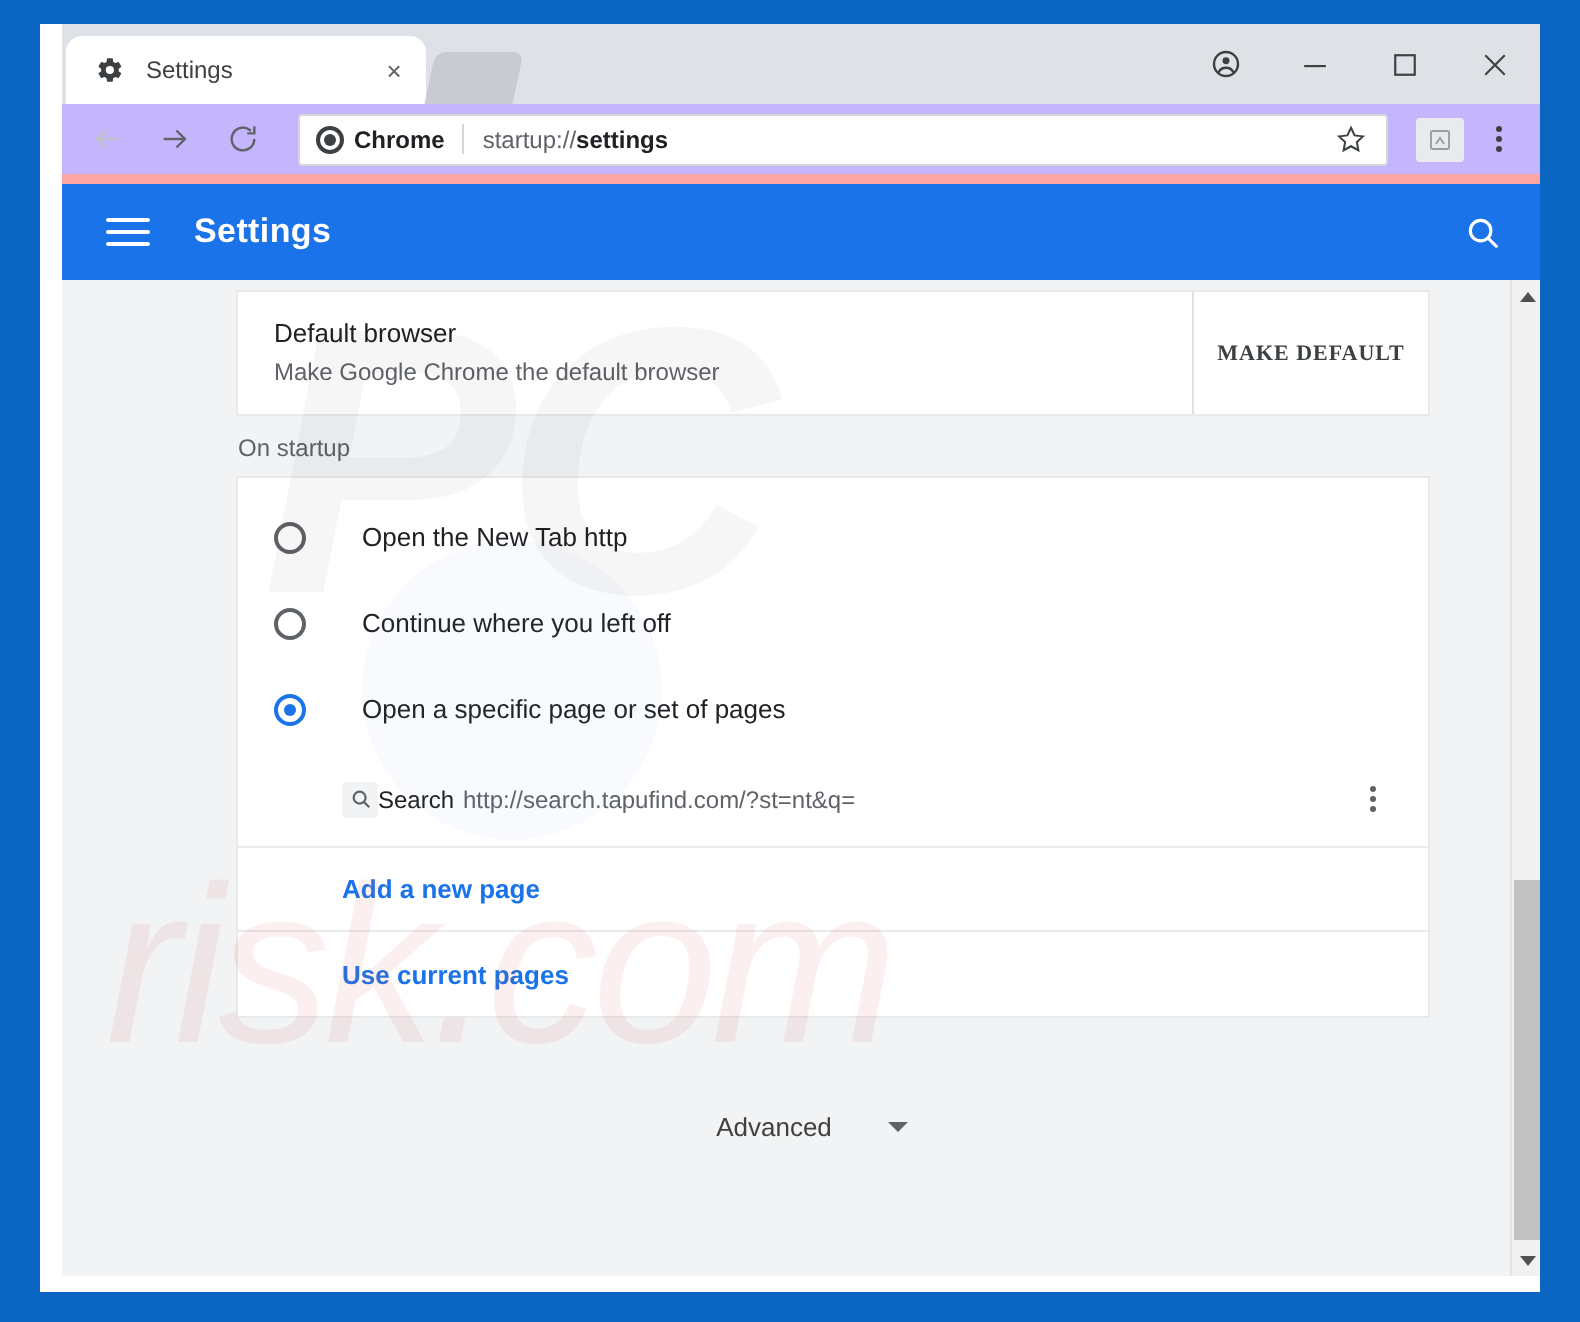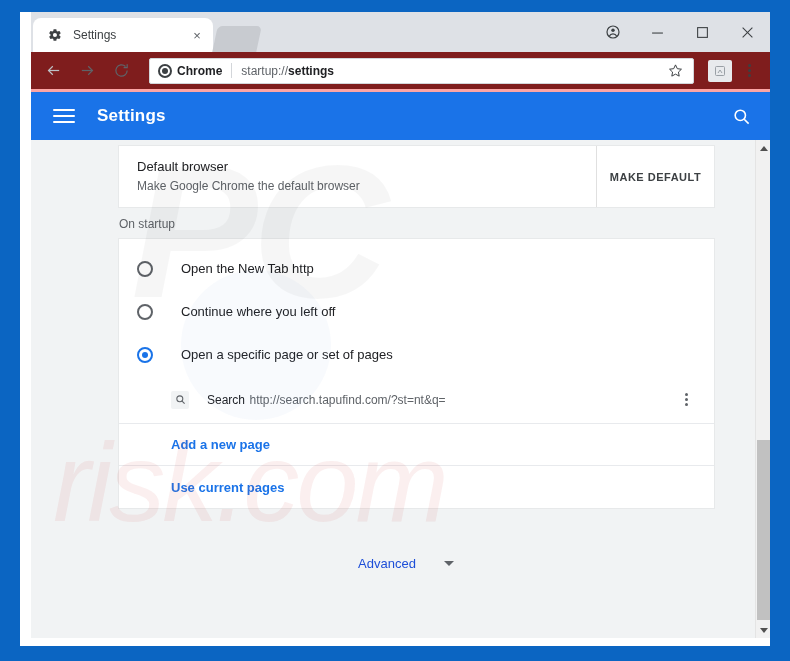--- a/index.html
+++ b/index.html
@@ -97,25 +97,25 @@
   }
   .wc {
     width: 45px; height: 40px;
     display: flex; align-items: center; justify-content: center;
     color: #3c4043;
   }
 
   
   #toolbar {
     height: 40px;
-    background: #7f1d1d;
+    background: #c4b5fd;
     display: flex;
     align-items: center;
     padding: 0 8px;
-    border-bottom: 3px solid #fca5a5;
+    border-bottom: 5px solid #fca5a5;
   }
 
   .nav-btn {
     width: 28px; height: 28px;
     margin-right: 6px;
     display: flex; align-items: center; justify-content: center;
     color: #5f6368;
     flex: 0 0 auto;
   }
   .nav-btn.disabled { color: #bdc1c6; }
@@ -301,20 +301,21 @@
     flex: 0 0 118px;
     border-left: 1px solid #e0e0e0;
     display: flex;
     align-items: center;
     justify-content: center;
     font-size: 11px;
     letter-spacing: .5px;
     color: #3c4043;
     font-weight: bold;
     text-align: center;
+    font-family: Liberation Serif, serif;
   }
 
   
   #startup-card { padding: 8px 0 0 0; }
 
   .radio-row {
     display: flex;
     align-items: center;
     height: 43px;
     padding-left: 18px;
@@ -351,21 +352,20 @@
   }
   #entry-favicon {
     width: 18px; height: 18px;
     flex: 0 0 18px;
     background: #f1f3f4;
     border-radius: 2px;
     display: flex; align-items: center; justify-content: center;
     color: #5f6368;
   }
   #entry-text {
-    margin-left: 18px;
     flex: 1;
     min-width: 0;
   }
   #entry-title {
     font-size: 12px;
     color: #202124;
     line-height: 17px;
   }
   #entry-url {
     font-size: 12px;
@@ -401,21 +401,21 @@
   #add-page-row { border-bottom: 1px solid #e8eaed; }
 
   
   #advanced-row {
     display: flex;
     align-items: center;
     justify-content: center;
     gap: 28px;
     padding: 48px 0 0 0;
     font-size: 13px;
-    color: #1d4ed8;
+    color: #404040;
   }
   #advanced-chevron {
     width: 0; height: 0;
     border-left: 5px solid transparent;
     border-right: 5px solid transparent;
     border-top: 5px solid #5f6368;
   }
 
   
   #scrollbar {

